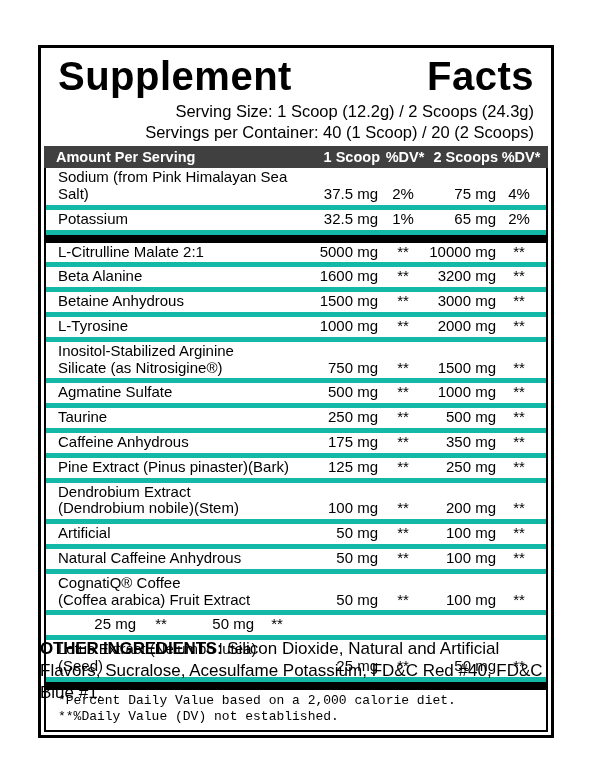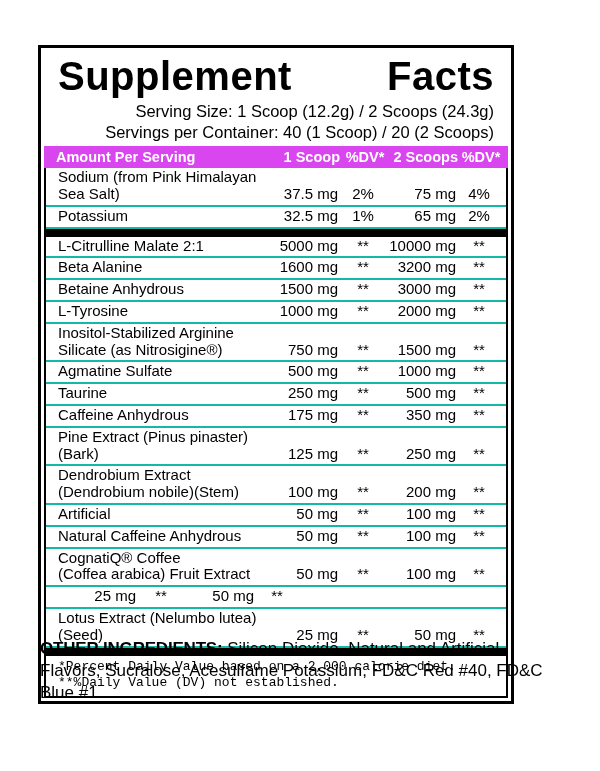--- a/index.html
+++ b/index.html
@@ -11,21 +11,21 @@
   }
   .page {
     width: 600px; height: 771px;
     position: relative;
     background: #fff;
     overflow: hidden;
   }
   .label-box {
     position: absolute;
     left: 38px; top: 45px;
-    width: 476px;
+    width: 516px;
     border: 3px solid #000;
     padding: 3px;
     background: #fff;
     box-sizing: border-box;
   }
   .head { padding: 2px 14px 4px 14px; }
   .title {
     display: flex;
     justify-content: space-between;
     align-items: baseline;
@@ -34,37 +34,37 @@
     letter-spacing: 0.5px;
     line-height: 1.05;
     margin: 2px 0 4px 0;
   }
   .serv {
     font-size: 16.5px;
     line-height: 1.25;
     text-align: right;
   }
   .bar {
-    background: #d946ef;
+    background: #404040;
     color: #fff;
     font-weight: bold;
     font-size: 14.5px;
     display: flex;
     align-items: center;
     padding: 3px 4px 3px 12px;
   }
   .bar .cname { flex: 1; }
   .rows-box {
     border: 2px solid #000;
     border-top: none;
   }
   .row {
     display: flex;
     align-items: flex-end;
-    border-bottom: 2px solid #14b8a6;
+    border-bottom: 5px solid #14b8a6;
     padding: 1px 4px 2px 12px;
     font-size: 15px;
     line-height: 1.12;
   }
   .row:last-of-type { }
   .cname { flex: 1; min-width: 0; }
   .c1 { width: 78px; text-align: right; white-space: nowrap; }
   .c2 { width: 50px; text-align: center; white-space: nowrap; }
   .c3 { width: 68px; text-align: right; white-space: nowrap; }
   .c4 { width: 46px; text-align: center; white-space: nowrap; }

